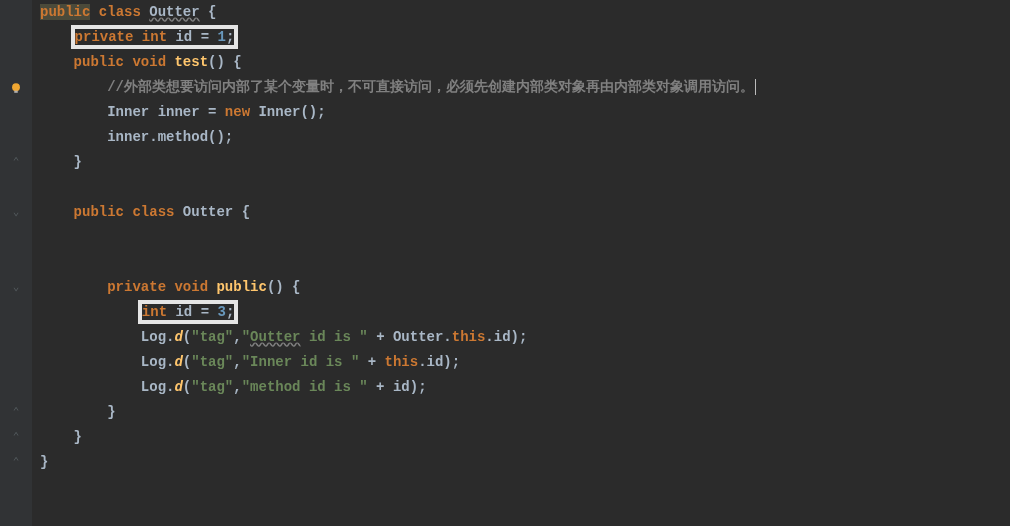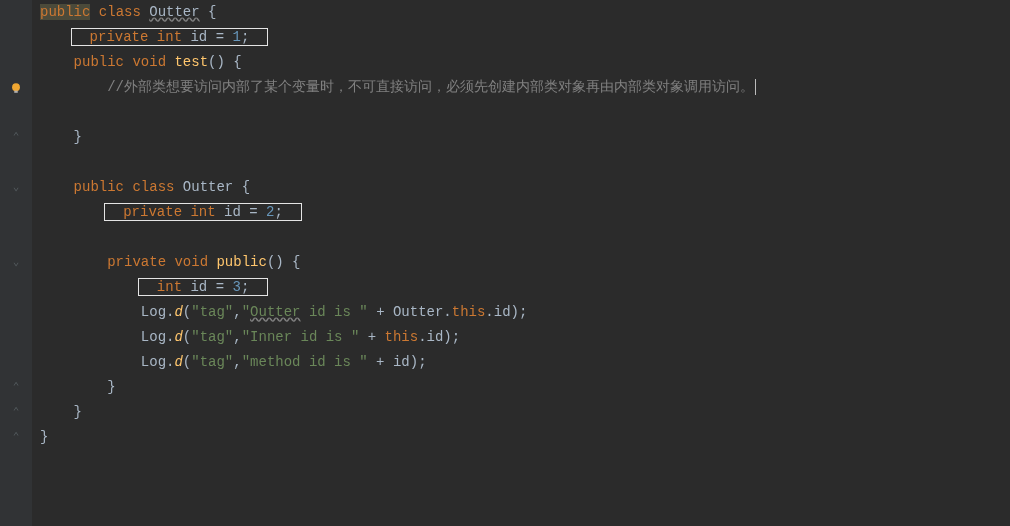--- a/index.html
+++ b/index.html
@@ -35,34 +35,35 @@
   .line .gut {
     width: 32px;
     height: 25px;
     display: inline-flex;
     align-items: center;
     justify-content: center;
     flex-shrink: 0;
   }
   .line .code {
     padding-left: 8px;
+    font-weight: bold;
   }
   .kw { color: #cc7832; }
   .kw-hl { color: #cc7832; background: #4b4a3a; }
   .id-type { color: #a9b7c6; }
   .num { color: #6897bb; }
   .str { color: #6a8759; }
   .comment { color: #808080; text-align: center; }
   .method-decl { color: #ffc66d; text-align: center; }
   .punct { color: #a9b7c6; }
   .static-call { color: #ffc66d; font-style: italic; }
   .underline-wavy { text-decoration: underline wavy #808080; }
   .redbox {
-    border: 1px solid #e5e5e5;
-    padding: 0 18px;
+    border: 4px solid #e5e5e5;
+    padding: 0 0;
     margin: -1px -3px;
   }
   .caret {
     display: inline-block;
     width: 1px;
     height: 16px;
     background: #bbbbbb;
     vertical-align: middle;
     margin-left: 1px;
   }
@@ -101,41 +102,45 @@
   <div class="line">
     <span class="gut"><svg class="bulb" viewBox="0 0 16 16">
           <circle cx="8" cy="7" r="4.5" fill="#f0a732"></circle>
           <rect x="6" y="11" width="4" height="2.5" fill="#b0b0b0"></rect>
         </svg></span>
     <span class="code">        <span class="comment">//外部类想要访问内部了某个变量时，不可直接访问，必须先创建内部类对象再由内部类对象调用访问。</span><span class="caret"></span></span>
   </div>
 
   <div class="line">
     <span class="gut"></span>
+    <span class="code">        <span>Inner inner = </span><span class="kw">new</span><span> Inner();</span></span>
   </div>
 
+  <div class="line">
+    <span class="gut"></span>
+    <span class="code">        <span>inner.method();</span></span>
+  </div>
 
   <div class="line">
     <span class="gut"><span class="fold">⌃</span></span>
     <span class="code">    <span>}</span></span>
   </div>
 
   <div class="line">
     <span class="gut"></span>
     <span class="code"><span></span></span>
   </div>
 
   <div class="line">
     <span class="gut"><span class="fold">⌄</span></span>
     <span class="code">    <span class="kw">public</span> <span class="kw">class</span> <span>Outter</span><span> {</span></span>
   </div>
 
   <div class="line">
     <span class="gut"></span>
-    <span class="code">        <span class="redbox"><span class="kw">private</span> <span class="kw">int</span> <span>id</span><span> = </span><span class="num">2</span><span>;</span></span></span>
   </div>
 
   <div class="line">
     <span class="gut"></span>
     <span class="code"><span></span></span>
   </div>
 
   <div class="line">
     <span class="gut"><span class="fold">⌄</span></span>
     <span class="code">        <span class="kw">private</span> <span class="kw">void</span> <span class="method-decl">public</span><span>()</span><span> {</span></span>

